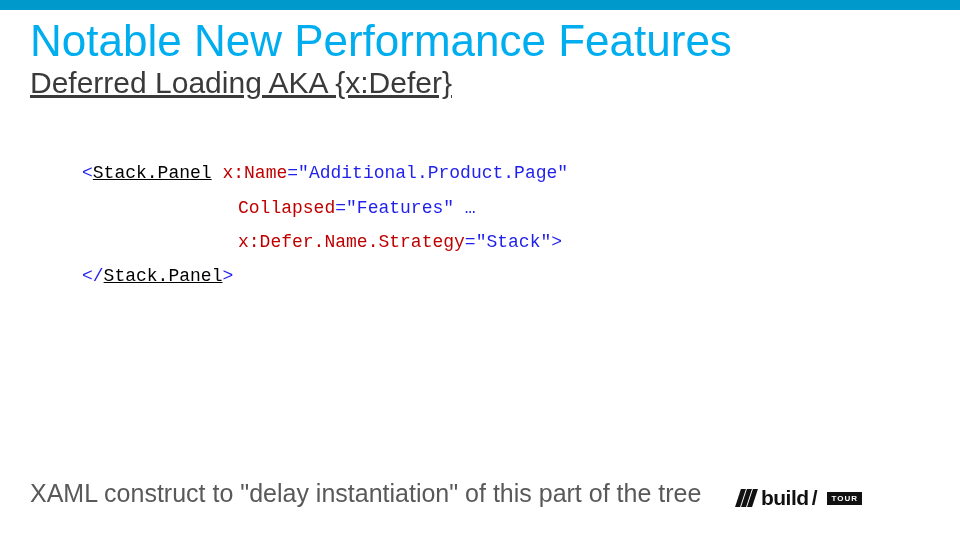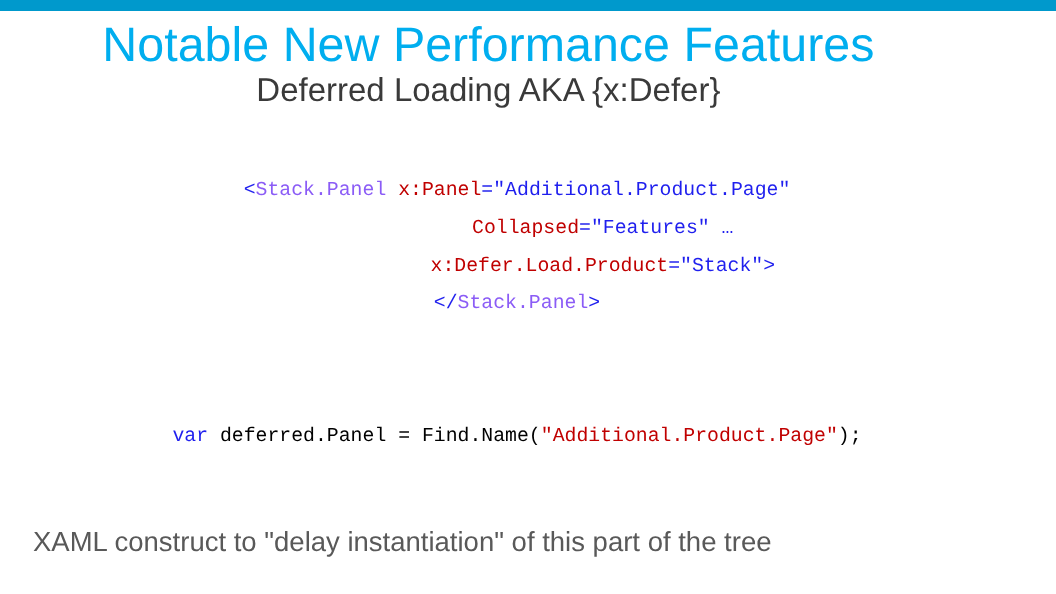--- a/index.html
+++ b/index.html
@@ -16,45 +16,45 @@
     height: 10px;
     background: #0099cc;
     width: 100%;
   }
   .slide {
     position: relative;
     width: 888px;
     height: 530px;
     box-sizing: border-box;
     padding: 8px 30px 0 30px;
-    text-align: center;
   }
   .title {
     color: #00AEEF;
     font-size: 44px;
     font-weight: 200;
     margin: 0;
     line-height: 1.05;
     letter-spacing: 0px;
   }
   .subtitle {
     color: #3a3a3a;
     font-size: 30px;
     font-weight: 300;
     margin: 2px 0 22px 0;
+    text-decoration: underline;
   }
   .code {
     font-family: Consolas, "Courier New", monospace;
     font-size: 18px;
     line-height: 1.9;
     margin-left: 52px;
     white-space: pre;
   }
   .code .l2, .code .l3 { padding-left: 156px; display:inline-block; }
-  .tk-elem   { color:#8b5cf6; }           
+  .tk-elem   { color:#000000;text-decoration:underline; }           
   .tk-attr   { color:#c00000; }           
   .tk-punct  { color:#1f1fee; }           
   .tk-value  { color:#1f1fee; }           
   .tk-kw     { color:#1f1fee; }           
   .tk-plain  { color:#000; }
   .tk-call   { color:#000; }
   .bottom-note {
     position: absolute;
     left: 30px;
     bottom: 32px;
@@ -108,26 +108,33 @@
 <body>
 
 <div class="top-bar"></div>
 
 <div class="slide">
 
   <h1 class="title">Notable New Performance Features</h1>
   <div class="subtitle">Deferred Loading AKA {x:Defer}</div>
 
   <div class="code">
-<span class="tk-punct">&lt;</span><span class="tk-elem">Stack.Panel</span><span class="tk-punct"> </span><span class="tk-attr">x:</span><span class="tk-attr">Panel</span><span class="tk-punct">="</span><span class="tk-value">Additional.Product.Page</span><span class="tk-punct">"</span>
+<span class="tk-punct">&lt;</span><span class="tk-elem">Stack.Panel</span><span class="tk-punct"> </span><span class="tk-attr">x:</span><span class="tk-attr">Name</span><span class="tk-punct">="</span><span class="tk-value">Additional.Product.Page</span><span class="tk-punct">"</span>
 <span class="l2"><span class="tk-attr">Collapsed</span><span class="tk-punct">="</span><span class="tk-value">Features</span><span class="tk-punct">"</span><span class="tk-punct"> …</span></span>
-<span class="l3"><span class="tk-attr">x:</span><span class="tk-attr">Defer.Load.Product</span><span class="tk-punct">="</span><span class="tk-value">Stack</span><span class="tk-punct">"&gt;</span></span>
+<span class="l3"><span class="tk-attr">x:</span><span class="tk-attr">Defer.Name.Strategy</span><span class="tk-punct">="</span><span class="tk-value">Stack</span><span class="tk-punct">"&gt;</span></span>
 <span class="tk-punct">&lt;/</span><span class="tk-elem">Stack.Panel</span><span class="tk-punct">&gt;</span>
   </div>
 
-  <div class="code" style="margin-top:18px;">
-<span class="tk-kw">var</span><span class="tk-call"> deferred.Panel = Find.Name(</span><span class="tk-attr">"</span><span class="tk-attr">Additional.Product.Page</span><span class="tk-attr">"</span><span class="tk-plain">);</span>
-  </div>
 
   <div class="bottom-note">XAML construct to "delay instantiation" of this part of the tree</div>
 
+  <div class="logo-wrap">
+    <span class="logo-slashes">
+      <span class="slash"></span>
+        <span class="slash"></span>
+        <span class="slash"></span>
+    </span>
+    <span class="logo-text">build</span>
+    <span class="logo-trailing-slash">/</span>
+    <span class="tour-badge">TOUR</span>
+  </div>
 
 </div>
 
 </body></html>

